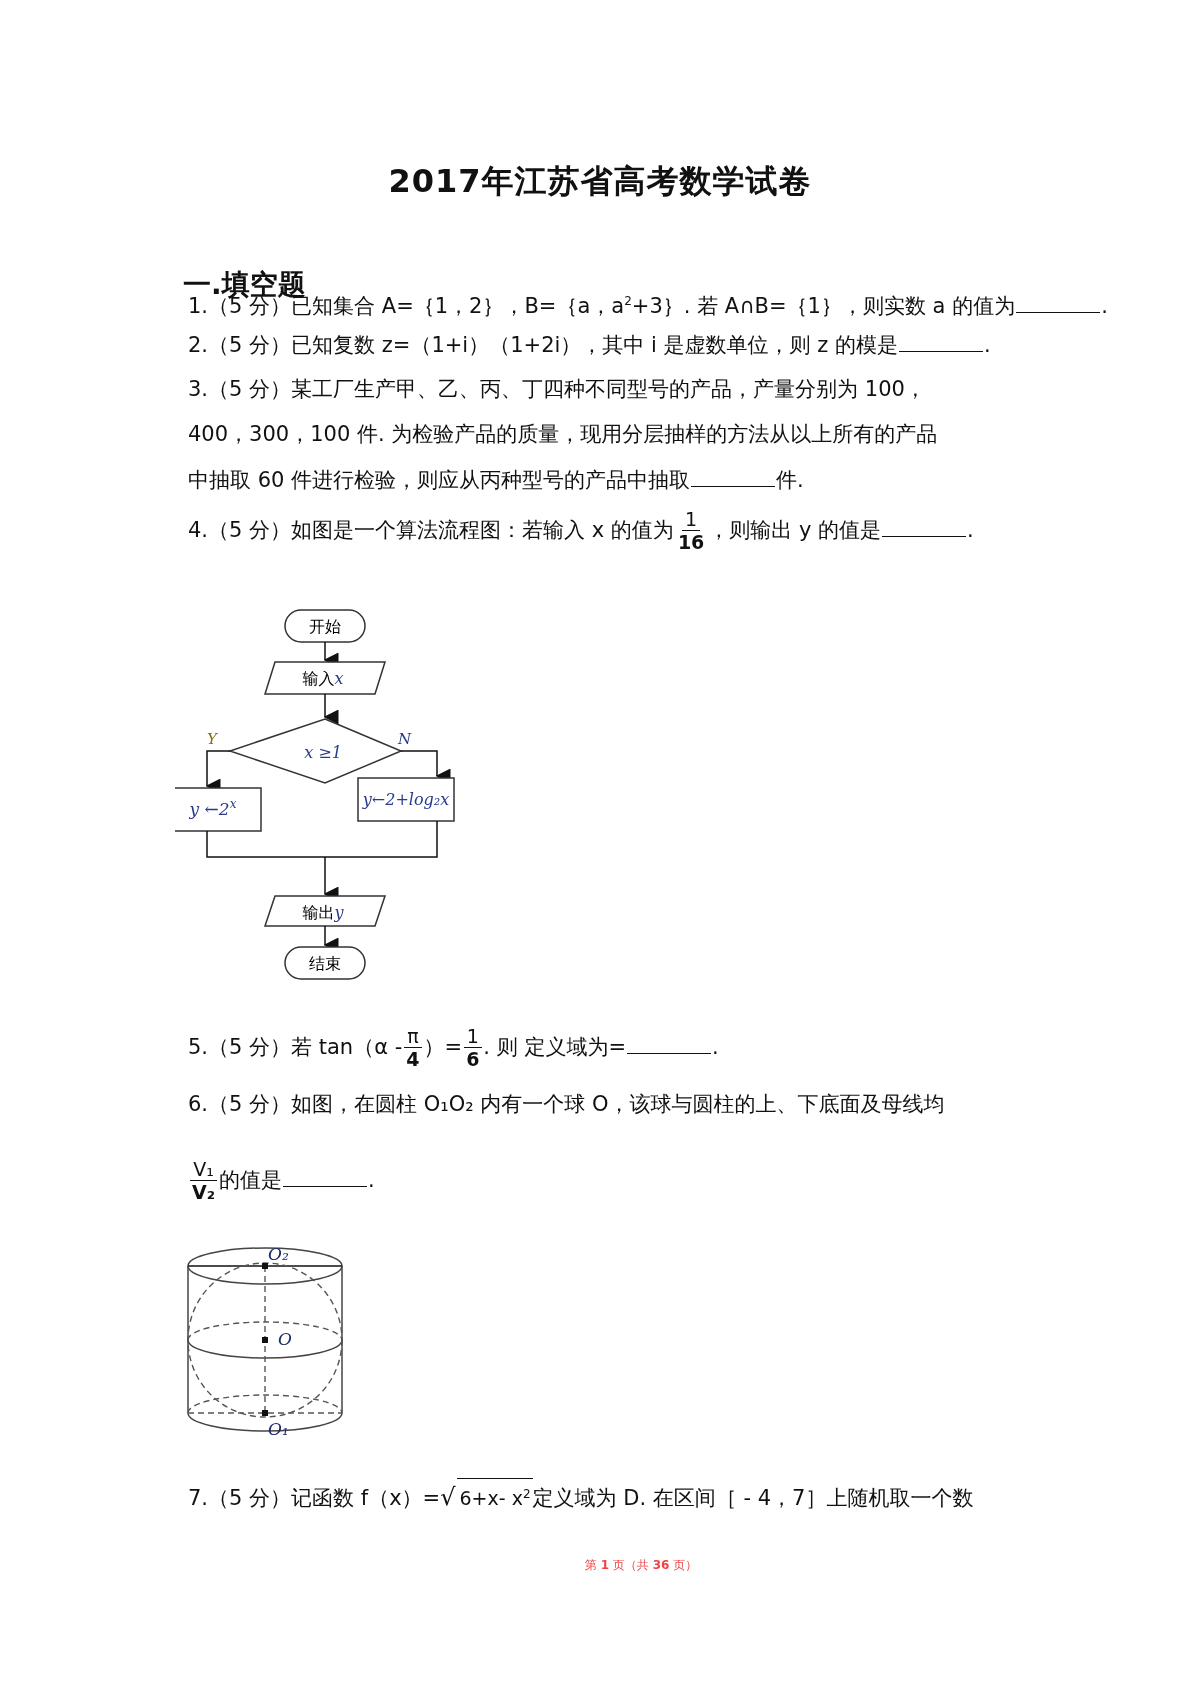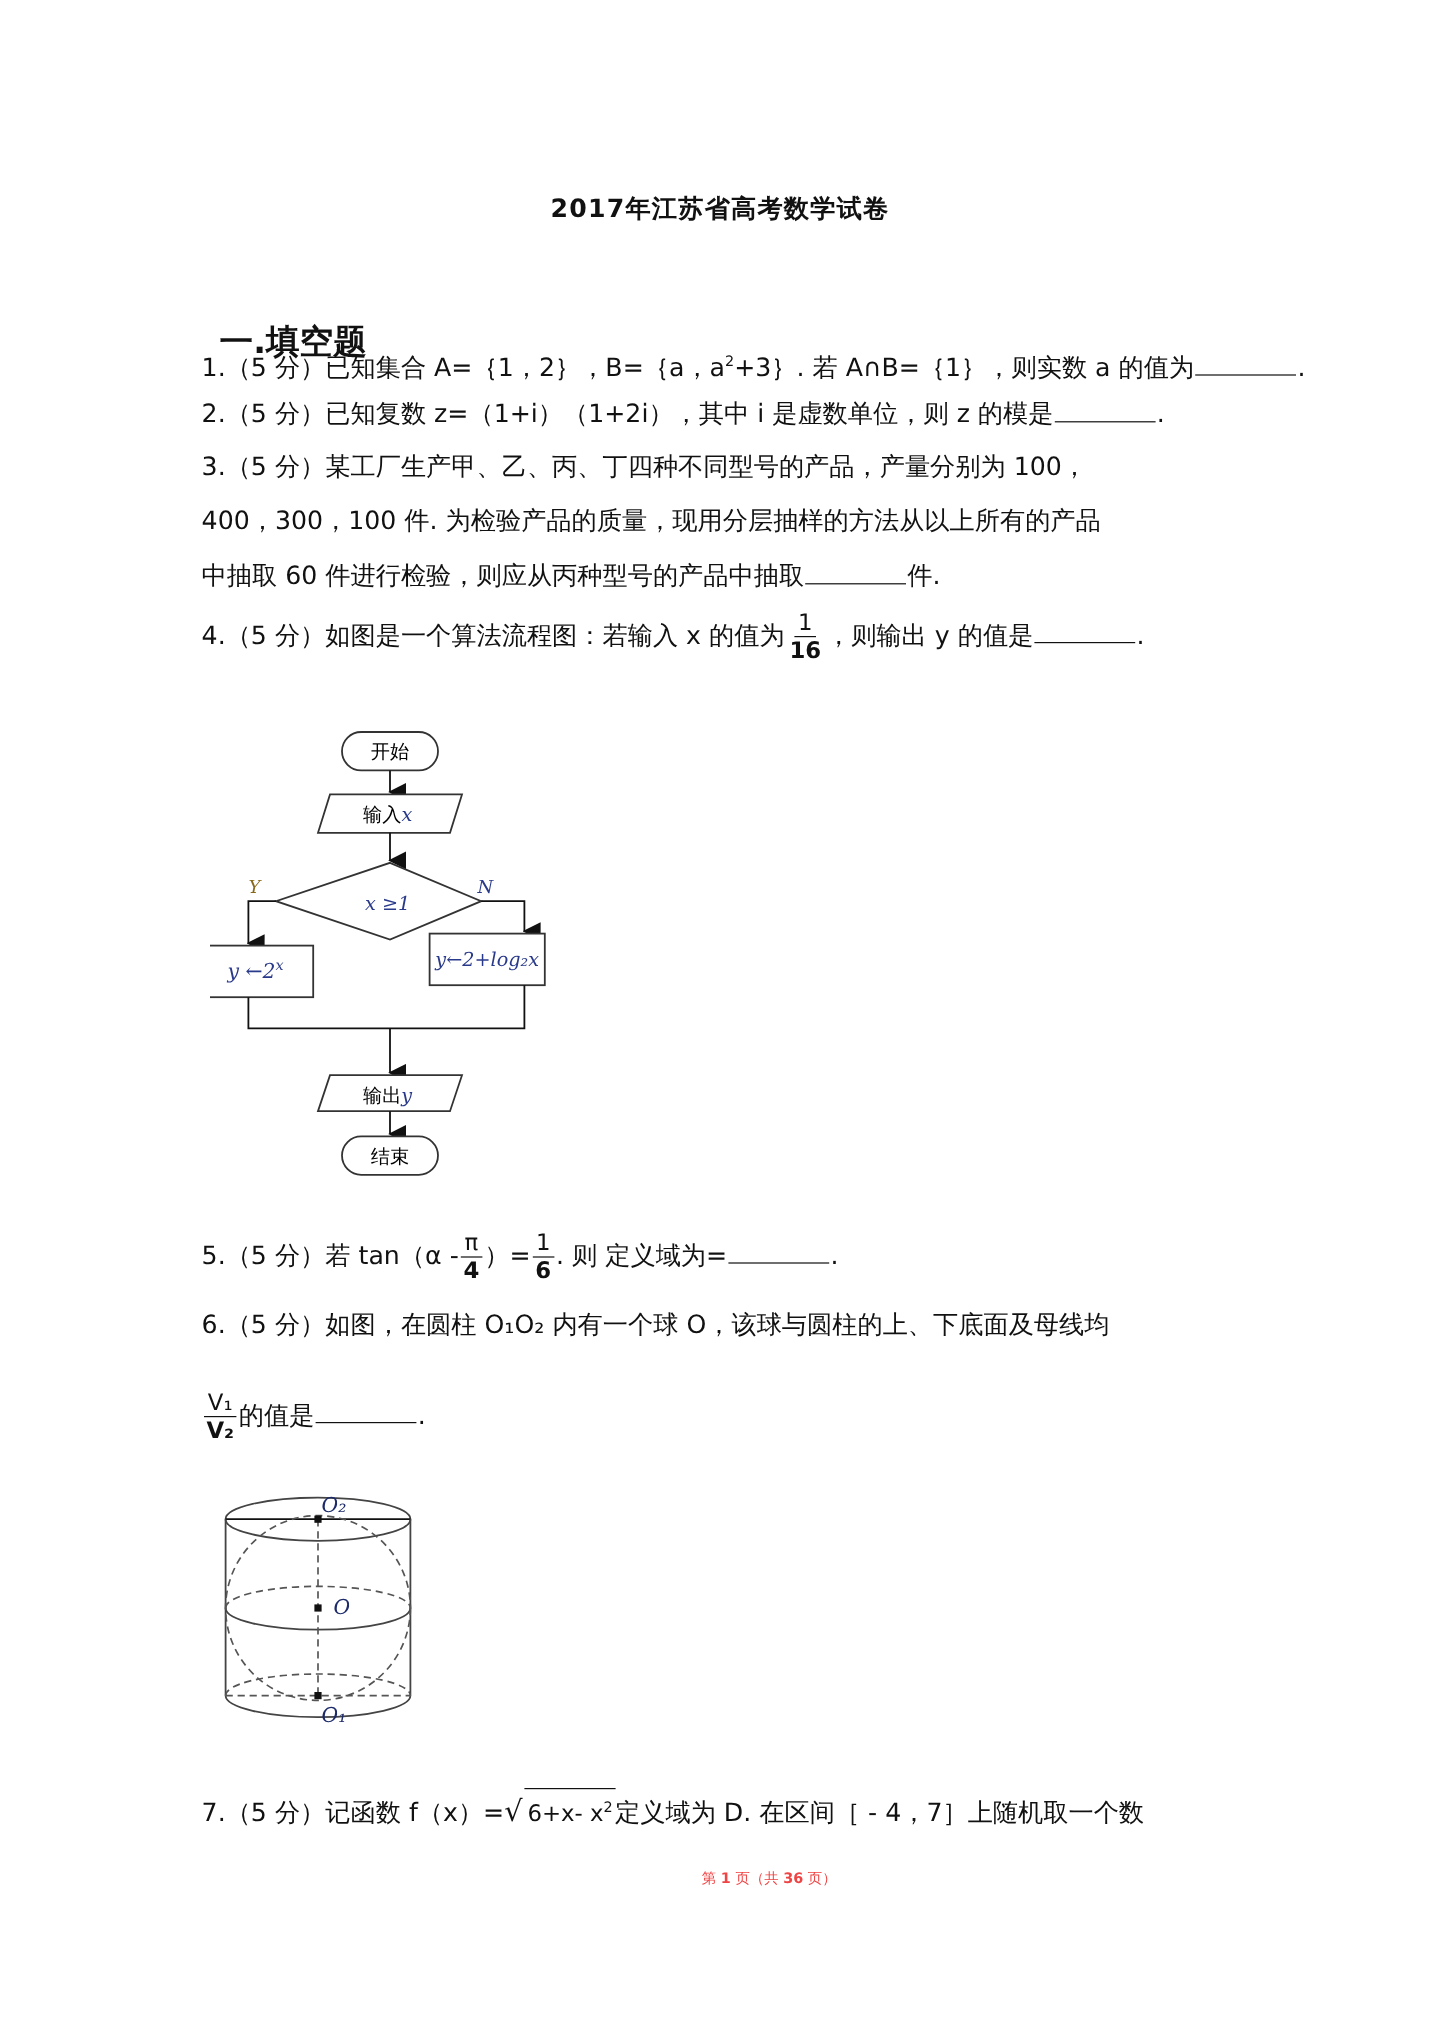--- a/index.html
+++ b/index.html
@@ -1,27 +1,27 @@
 <!DOCTYPE html>
 <html><head>
 <meta charset="utf-8">
 <style>
   html, body { margin: 0; padding: 0; background: #ffffff; }
   body { width: 1200px; height: 1698px; position: relative; overflow: hidden;
          font-family: "DejaVu Sans", "Liberation Sans", sans-serif; color: #111; }
   .abs { position: absolute; }
-  .title { left: 0; width: 1200px; top: 160px; text-align: center; font-size: 21px; font-weight: bold; letter-spacing: 1px; }
+  .title { left: 0; width: 1200px; top: 160px; text-align: center; font-size: 32px; font-weight: bold; letter-spacing: 1px; }
   .section { left: 183px; top: 266px; font-size: 28px; font-weight: bold; }
-  .line { left: 168px; font-size: 21px; white-space: nowrap; line-height: 30px; }
+  .line { left: 188px; font-size: 21px; white-space: nowrap; line-height: 30px; }
   .blank { display: inline-block; border-bottom: 1.5px solid #111; width: 84px; height: 20px; vertical-align: baseline; margin: 0 1px; }
   sup { font-size: 12px; }
   .frac { display: inline-flex; flex-direction: column; align-items: center; vertical-align: middle; font-size: 19px; line-height: 22px; margin: 0 1px; }
   .frac .num { border-bottom: 1.5px solid #111; padding: 0 3px; }
   .frac .den { padding: 0 3px; font-weight: bold; }
-  .sqrt { display: inline-block; border-top: 1.5px solid #111; padding: 0 2px; margin-left: 2px; font-size: 19px; margin-top: 12px; }
+  .sqrt { display: inline-block; border-top: 1.5px solid #111; padding: 0 2px; margin-left: 2px; font-size: 19px; }
   .sqrt-sign { font-size: 24px; }
   .footer { left: 0; width: 1200px; top: 1557px; text-align: center; font-size: 12px; color: #ef4444; margin-left: 41px; }
   .footer b { font-weight: bold; }
   svg text { font-family: "DejaVu Serif", "Liberation Serif", serif; }
 </style>
 </head>
 <body>
 
 <div class="abs title">2017年江苏省高考数学试卷</div>
 

